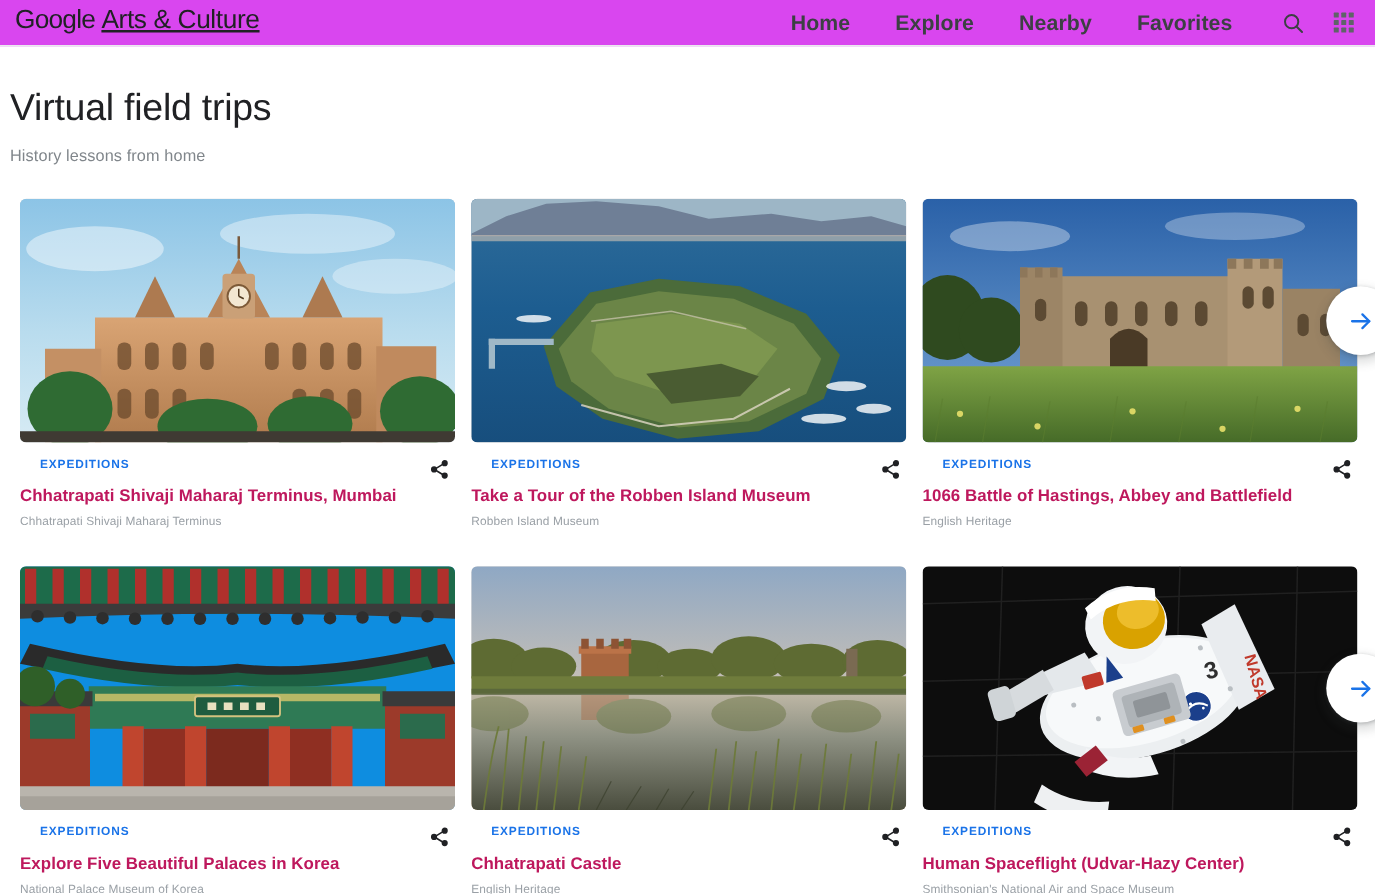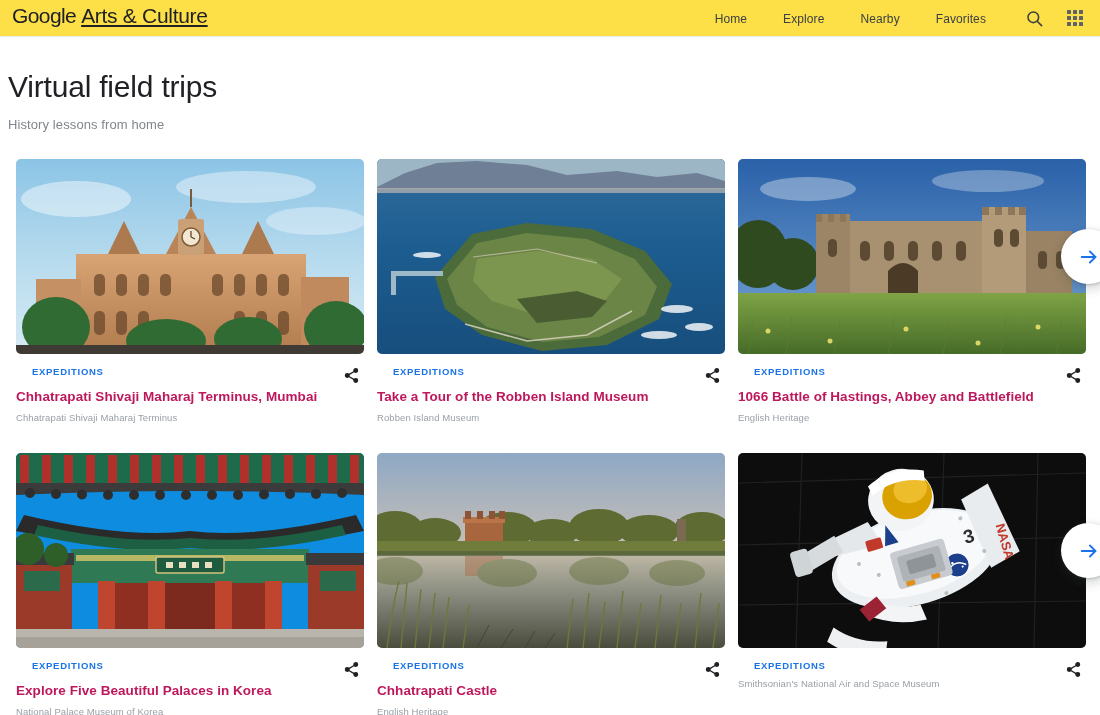--- a/index.html
+++ b/index.html
@@ -17,21 +17,21 @@
     -webkit-font-smoothing: antialiased;
   }
 
   
   .header {
     position: relative;
     height: 37px;
     border-bottom: 1px solid #e8eaed;
     display: flex;
     align-items: center;
-    background: #fde047;
+    background: #d946ef;
     text-align: center;
   }
 
   .brand {
     position: absolute;
     left: 12px;
     top: 4px;
     display: flex;
     align-items: baseline;
     white-space: nowrap;
@@ -54,26 +54,27 @@
   .nav {
     position: absolute;
     right: 96px;
     top: 0;
     height: 37px;
     display: flex;
     align-items: center;
     gap: 0px;
   }
   .nav-item {
-    font-size: 12px;
+    font-size: 17px;
     color: #3c4043;
     letter-spacing: 0.1px;
     padding: 0 18px;
     cursor: pointer;
     white-space: nowrap;
+    font-weight: bold;
   }
 
   .search-btn {
     position: absolute;
     right: 53px;
     top: 50%;
     transform: translateY(-50%);
     width: 26px; height: 26px;
     display: flex; align-items: center; justify-content: center;
     cursor: pointer;
@@ -678,20 +679,21 @@
                 <circle cx="136" cy="112" r="2"></circle>
                 <circle cx="230" cy="80" r="2"></circle>
               <circle cx="244" cy="118" r="2"></circle>
                 <circle cx="196" cy="148" r="2"></circle>
             </g>
           </g>
         </svg>
       </div>
       <div class="card-meta">
         <div class="card-kicker">EXPEDITIONS</div>
+        <div class="card-title">Human Spaceflight (Udvar-Hazy Center)</div>
         <div class="card-owner">Smithsonian's National Air and Space Museum</div>
         <button class="share-btn" aria-label="Share">
           <svg width="17" height="17" viewBox="0 0 24 24" fill="none" stroke="#202124" stroke-width="1.8" stroke-linecap="round">
             <circle cx="18" cy="5" r="2.6" fill="#202124"></circle>
               <circle cx="6" cy="12" r="2.6" fill="#202124"></circle>
               <circle cx="18" cy="19" r="2.6" fill="#202124"></circle>
             <line x1="8.3" y1="10.8" x2="15.7" y2="6.3"></line>
               <line x1="8.3" y1="13.3" x2="15.7" y2="17.8"></line>
           </svg>
         </button>

